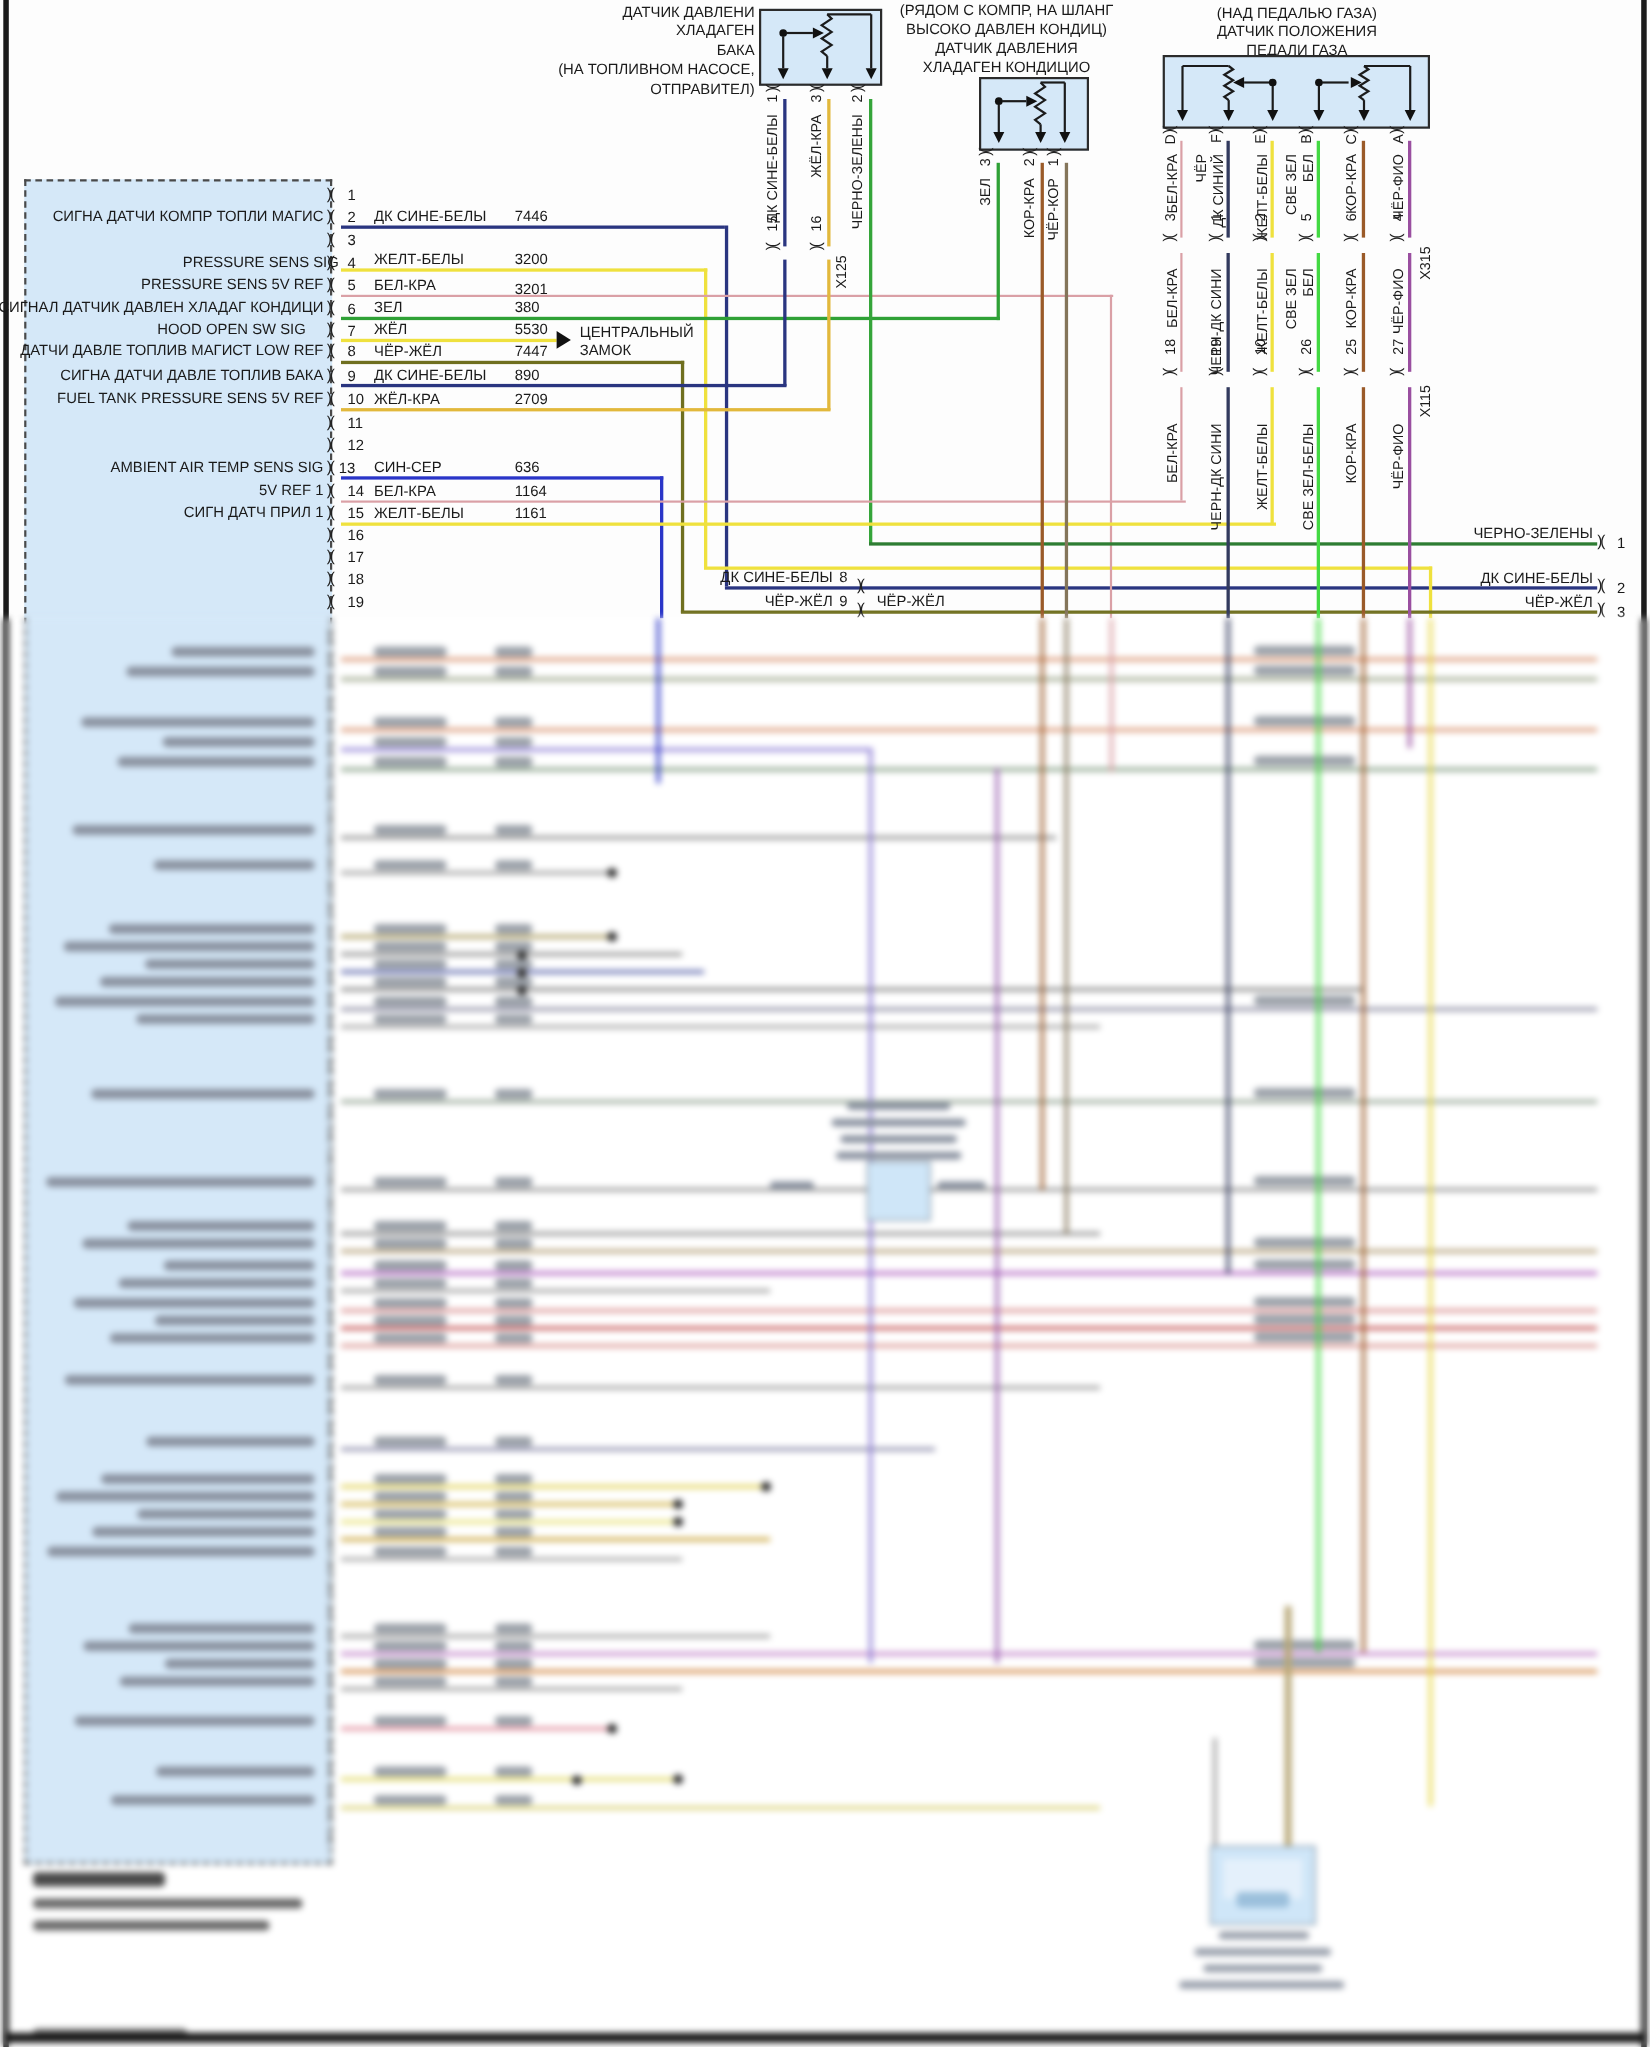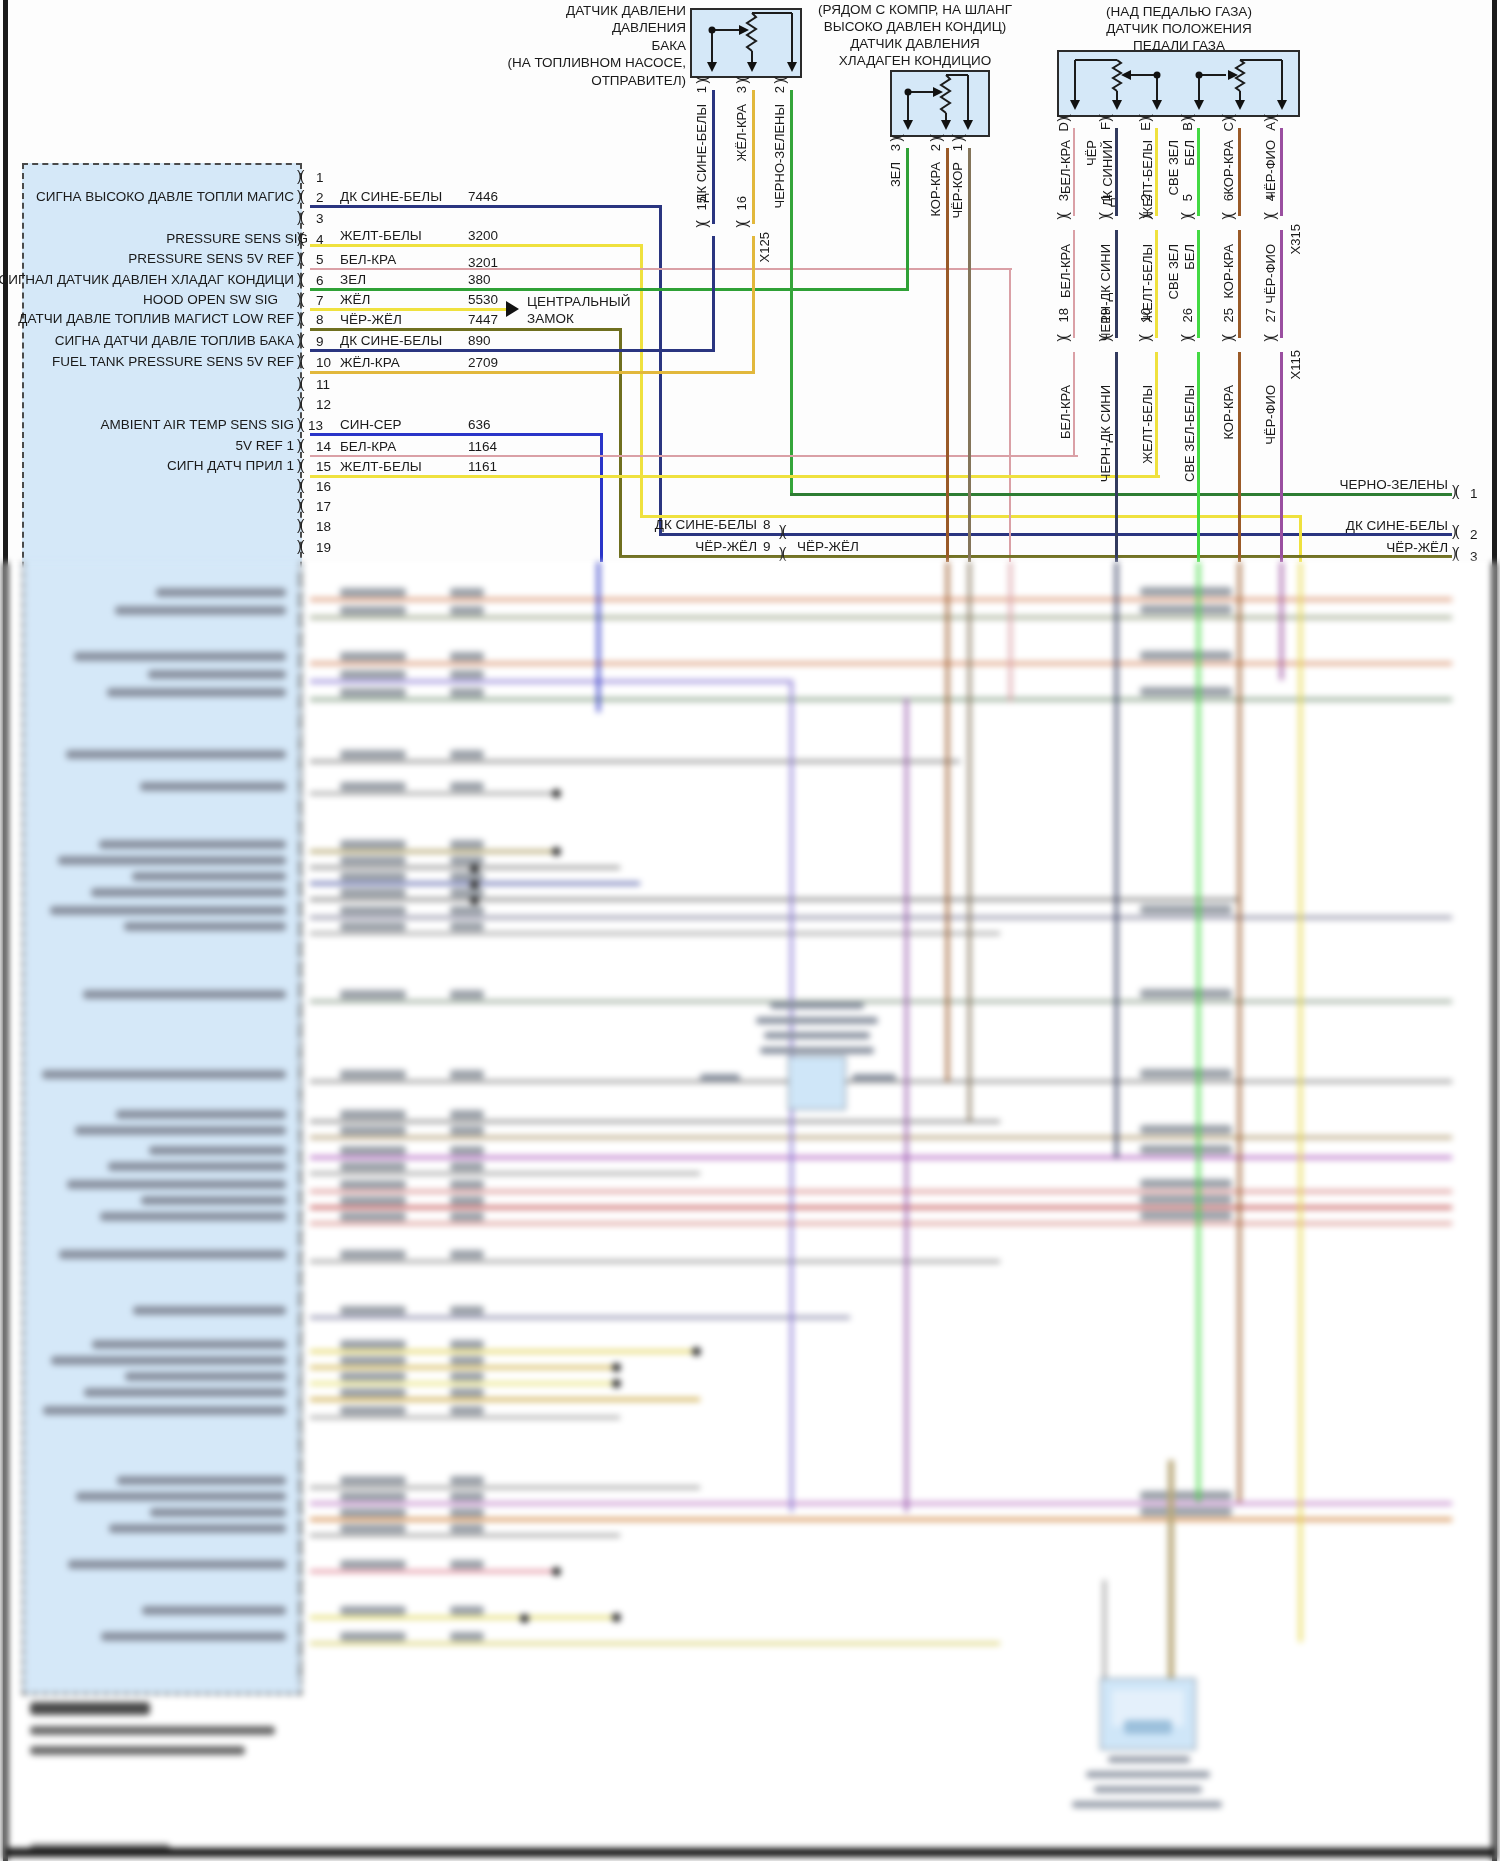--- a/index.html
+++ b/index.html
@@ -64,21 +64,21 @@
     <span class="n" style="left:316px;top:458px">15</span>
   <span class="br" style="left:297px;top:478px"></span>
     <span class="n" style="left:316px;top:478px">16</span>
   <span class="br" style="left:297px;top:498px"></span>
     <span class="n" style="left:316px;top:498px">17</span>
   <span class="br" style="left:297px;top:518px"></span>
     <span class="n" style="left:316px;top:518px">18</span>
   <span class="br" style="left:297px;top:539px"></span>
     <span class="n" style="left:316px;top:539px">19</span>
 
-  <span class="t" style="right:1206px;top:188px">СИГНА ВЫСОКО ДАВЛЕ ТОПЛИ МАГИС</span>
+  <span class="t" style="right:1206px;top:188px">СИГНА ДАТЧИ КОМПР ТОПЛИ МАГИС</span>
   <span class="t" style="right:1192px;top:230px">PRESSURE SENS SIG</span>
   <span class="t" style="right:1206px;top:250px">PRESSURE SENS 5V REF</span>
   <span class="t" style="right:1206px;top:271px">СИГНАЛ ДАТЧИК ДАВЛЕН ХЛАДАГ КОНДИЦИ</span>
   <span class="t" style="right:1222px;top:291px">HOOD OPEN SW SIG</span>
   <span class="t" style="right:1206px;top:310px">ДАТЧИ ДАВЛЕ ТОПЛИВ МАГИСТ LOW REF</span>
   <span class="t" style="right:1206px;top:332px">СИГНА ДАТЧИ ДАВЛЕ ТОПЛИВ БАКА</span>
   <span class="t" style="right:1206px;top:353px">FUEL TANK PRESSURE SENS 5V REF</span>
   <span class="t" style="right:1206px;top:416px">AMBIENT AIR TEMP SENS SIG</span>
   <span class="t" style="right:1206px;top:437px">5V REF 1</span>
   <span class="t" style="right:1206px;top:457px">СИГН ДАТЧ ПРИЛ 1</span>
@@ -164,21 +164,21 @@
   <i class="w" style="left:1238px;top:352px;width:3px;height:210px;background:#9a5a28"></i>
   <i class="w" style="left:1280px;top:128px;width:3px;height:88px;background:#9a4fa0"></i>
   <i class="w" style="left:1280px;top:230px;width:3px;height:108px;background:#9a4fa0"></i>
   <i class="w" style="left:1280px;top:352px;width:3px;height:210px;background:#9a4fa0"></i>
 
   <i class="tri" style="left:506px;top:301px"></i>
   <span class="t" style="left:527px;top:293px">ЦЕНТРАЛЬНЫЙ</span>
   <span class="t" style="left:527px;top:310px">ЗАМОК</span>
 
   <span class="ttl" style="right:814px;top:2px">ДАТЧИК ДАВЛЕНИ</span>
-  <span class="ttl" style="right:814px;top:19px">ДАВЛЕНИЯ</span>
+  <span class="ttl" style="right:814px;top:19px">ХЛАДАГЕН</span>
   <span class="ttl" style="right:814px;top:37px">БАКА</span>
   <span class="ttl" style="right:814px;top:54px">(НА ТОПЛИВНОМ НАСОСЕ,</span>
   <span class="ttl" style="right:814px;top:72px">ОТПРАВИТЕЛ)</span>
   <div class="sbox" style="left:690px;top:8px;width:112px;height:70px"></div>
   <svg style="left:690px;top:8px" width="112" height="70" viewBox="0 0 112 70">
     <g stroke="#1b1b1b" stroke-width="2" fill="none">
       <polyline points="62,5 66,9 57,15 66,21 57,27 66,33 57,39 62,43"></polyline>
       <line x1="62" y1="5" x2="102" y2="5"></line>
         <line x1="102" y1="5" x2="102" y2="54"></line>
       <line x1="25" y1="22" x2="49" y2="22"></line>

